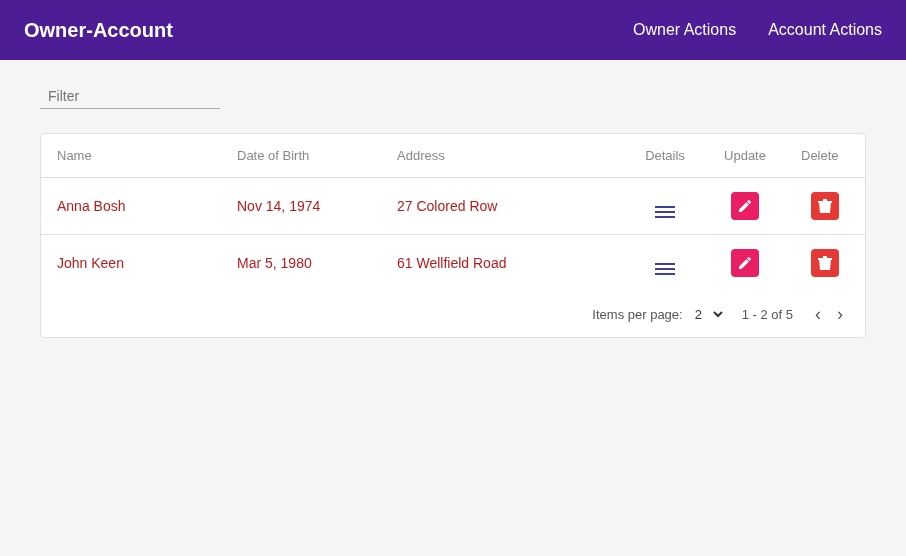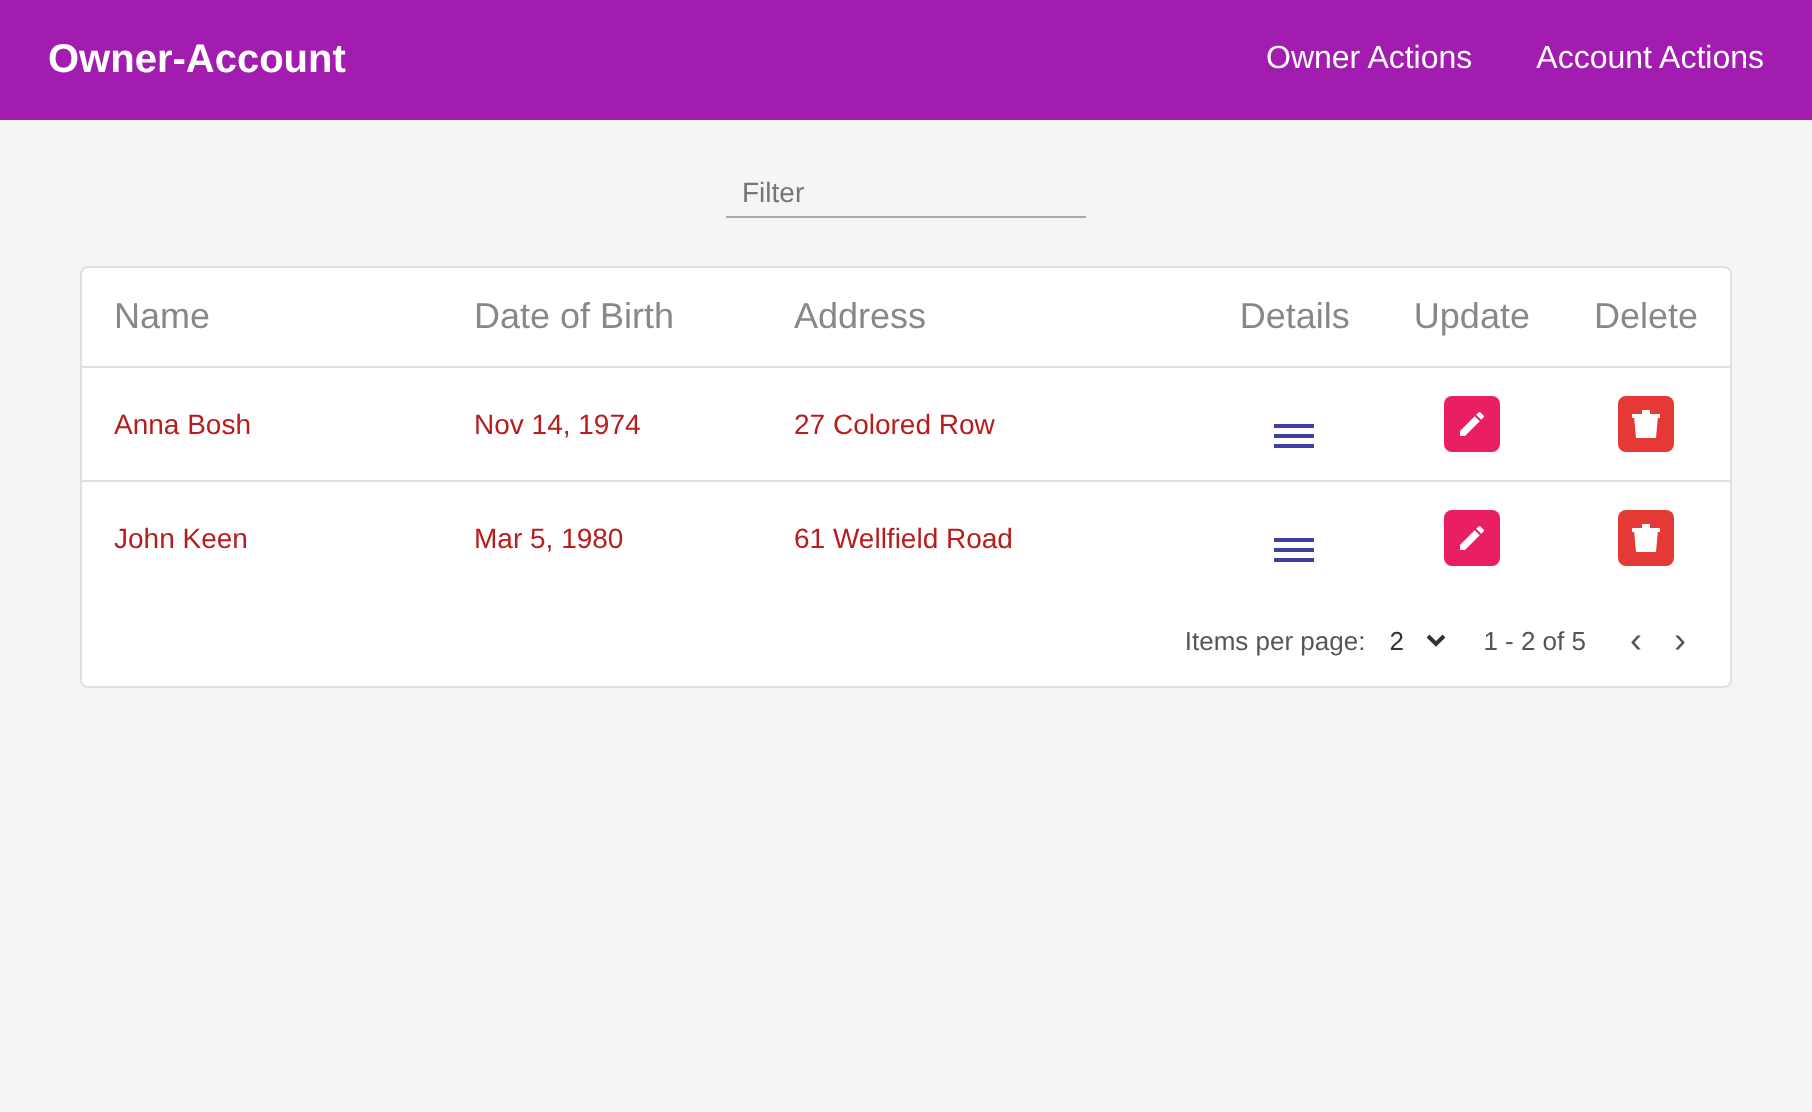--- a/index.html
+++ b/index.html
@@ -1,20 +1,20 @@
 <!DOCTYPE html>
 <html><head>
   <meta charset="utf-8">
   <style>
     * { box-sizing: border-box; margin: 0; padding: 0; }
     body { font-family: Arial, sans-serif; background: #f5f5f5; width: 906px; min-height: 556px; }
 
     
     .header {
-      background: #a21caf;
+      background: #4c1d95;
       display: flex;
       align-items: center;
       justify-content: space-between;
       padding: 0 24px;
       height: 60px;
     }
     .header-title {
       color: #fff;
       font-size: 20px;
       font-weight: bold;
@@ -33,21 +33,21 @@
     }
 
     
     .main {
       padding: 24px 40px;
     }
 
     
     .filter-container {
       display: flex;
-      justify-content: center;
+      justify-content: flex-start;
       margin-bottom: 24px;
     }
     .filter-input {
       border: none;
       border-bottom: 1px solid #aaa;
       background: transparent;
       font-size: 14px;
       color: #999;
       padding: 4px 8px;
       width: 180px;
@@ -66,21 +66,21 @@
       width: 100%;
       border-collapse: collapse;
     }
     thead tr {
       border-bottom: 1px solid #e0e0e0;
     }
     thead th {
       text-align: left;
       padding: 14px 16px;
       color: #888;
-      font-size: 18px;
+      font-size: 13px;
       font-weight: normal;
     }
     tbody tr {
       border-bottom: 1px solid #e0e0e0;
     }
     tbody tr:last-child {
       border-bottom: none;
       margin-top: 48px;
     }
     tbody td {
@@ -88,21 +88,21 @@
       font-size: 14px;
       color: #b91c1c;
     }
 
     
     .col-name { width: 180px; }
     .col-dob { width: 160px; }
     .col-address { width: auto; }
     .col-details { width: 80px; text-align: center; }
     .col-update { width: 80px; text-align: center; }
-    .col-delete { width: 80px; text-align: right; }
+    .col-delete { width: 80px; text-align: left; }
 
     
     .icon-details {
       display: inline-flex;
       flex-direction: column;
       gap: 3px;
       cursor: pointer;
     }
     .icon-details span {
       display: block;

